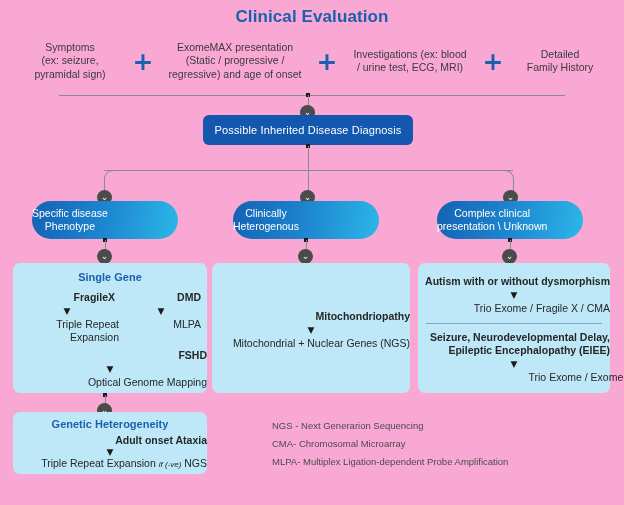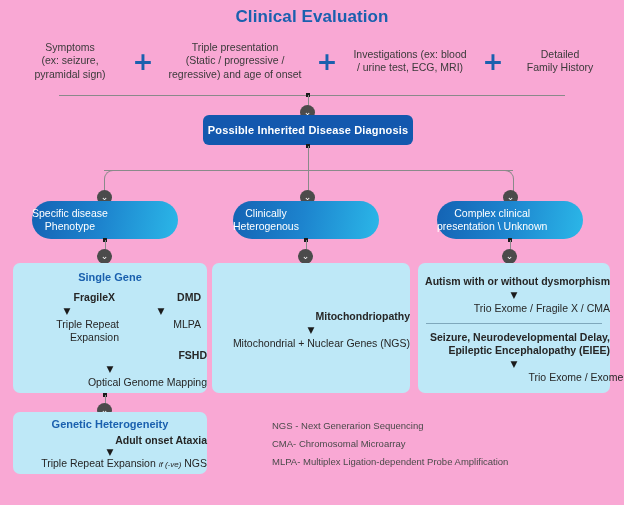--- a/index.html
+++ b/index.html
@@ -102,21 +102,21 @@
 
   
   .diagnosis-box {
     position: absolute;
     left: 203px; top: 115px;
     width: 210px; height: 30px;
     background: #1358AE;
     border-radius: 6px;
     color: #ffffff;
     font-size: 11px;
-    font-weight: bold;
+    font-weight: normal;
     display: flex;
     align-items: center;
     justify-content: center;
     letter-spacing: .15px;
   }
 
   
   .pill {
     position: absolute;
     top: 201px;
@@ -199,21 +199,21 @@
   <div class="title">Clinical Evaluation</div>
 
   <div class="criteria-row">
     <div class="criterion c0">
       <div>Symptoms</div>
       <div>(ex:  seizure,</div>
       <div>pyramidal sign)</div>
     </div>
     <div class="plus">+</div>
     <div class="criterion c1">
-      <div>Triple presentation</div>
+      <div>ExomeMAX presentation</div>
       <div>(Static / progressive /</div>
       <div>regressive) and age of onset</div>
     </div>
     <div class="plus">+</div>
     <div class="criterion c2">
       <div>Investigations (ex: blood</div>
       <div>/ urine test, ECG, MRI)</div>
     </div>
     <div class="plus">+</div>
     <div class="criterion c3">

